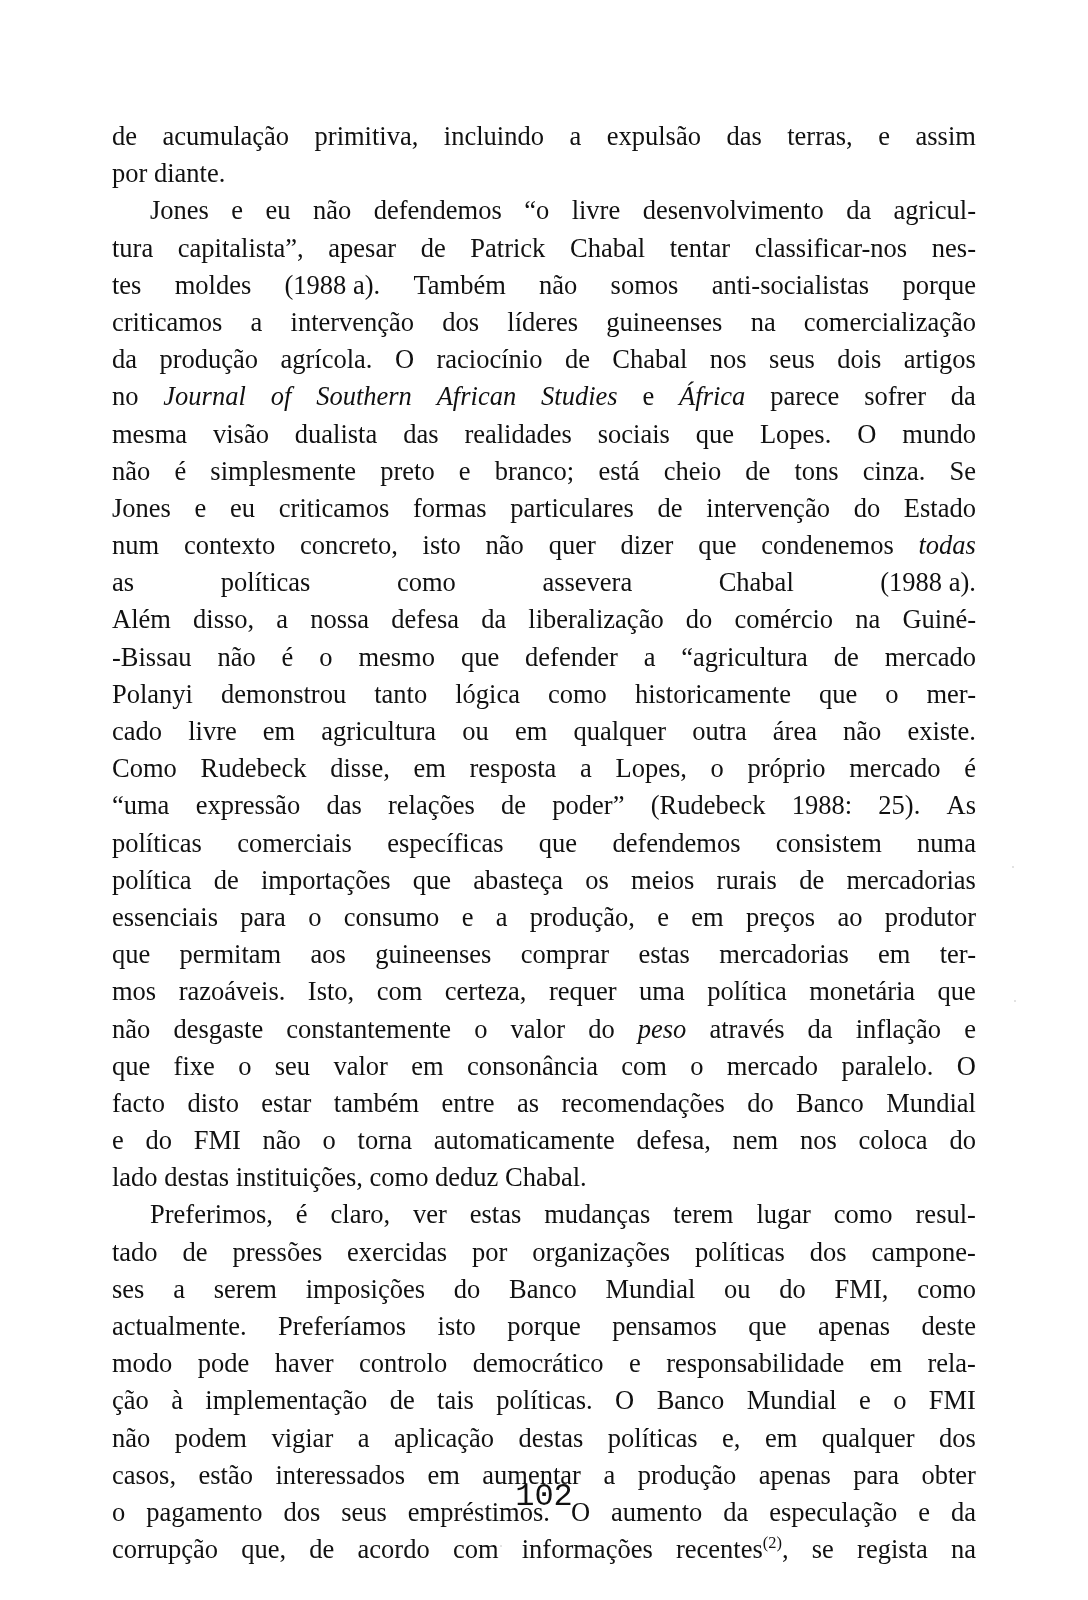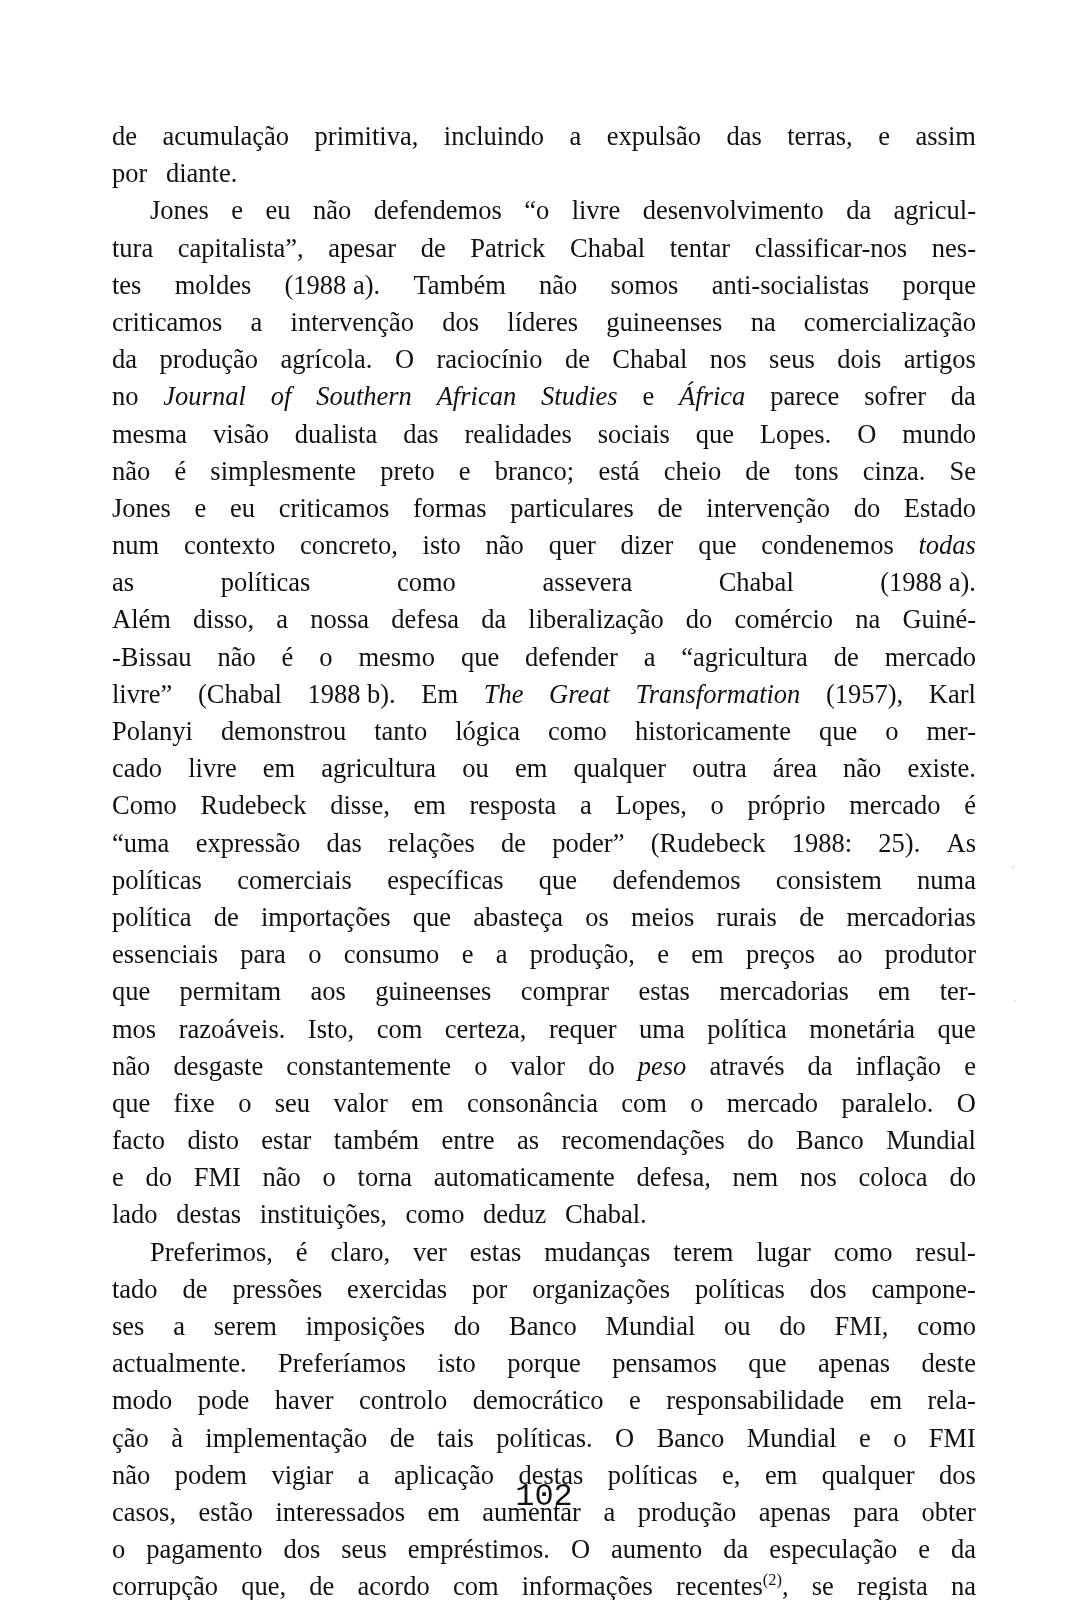--- a/index.html
+++ b/index.html
@@ -50,21 +50,21 @@
   }
   .line.indent > .words {
     padding-left: 38px;
     box-sizing: border-box;
   }
   .w {
     white-space: pre;
   }
   .ragged .w + .w,
   .last .w + .w {
-    margin-left: 12px;
+    margin-left: 0;
   }
   .ragged .w,
   .last .w {
     white-space: pre;
   }
   i, .it {
     font-style: italic;
     font-family: Liberation Serif, serif;
   }
   sup.fn {
@@ -288,33 +288,20 @@
           <span class="w">não</span>
           <span class="w">é</span>
           <span class="w">o</span>
           <span class="w">mesmo</span>
           <span class="w">que</span>
           <span class="w">defender</span>
           <span class="w">a</span>
           <span class="w">“agricultura</span>
           <span class="w">de</span>
           <span class="w">mercado</span>
-        </span>
-      </div>
-      <div class="line">
-        <span class="words">
-          <span class="w">livre”</span>
-          <span class="w">(Chabal</span>
-          <span class="w">1988 b).</span>
-          <span class="w">Em</span>
-          <span class="w"><i>The</i></span>
-          <span class="w"><i>Great</i></span>
-          <span class="w"><i>Transformation</i></span>
-          <span class="w">(1957),</span>
-          <span class="w">Karl</span>
         </span>
       </div>
       <div class="line">
         <span class="words">
           <span class="w">Polanyi</span>
           <span class="w">demonstrou</span>
           <span class="w">tanto</span>
           <span class="w">lógica</span>
           <span class="w">como</span>
           <span class="w">historicamente</span>

